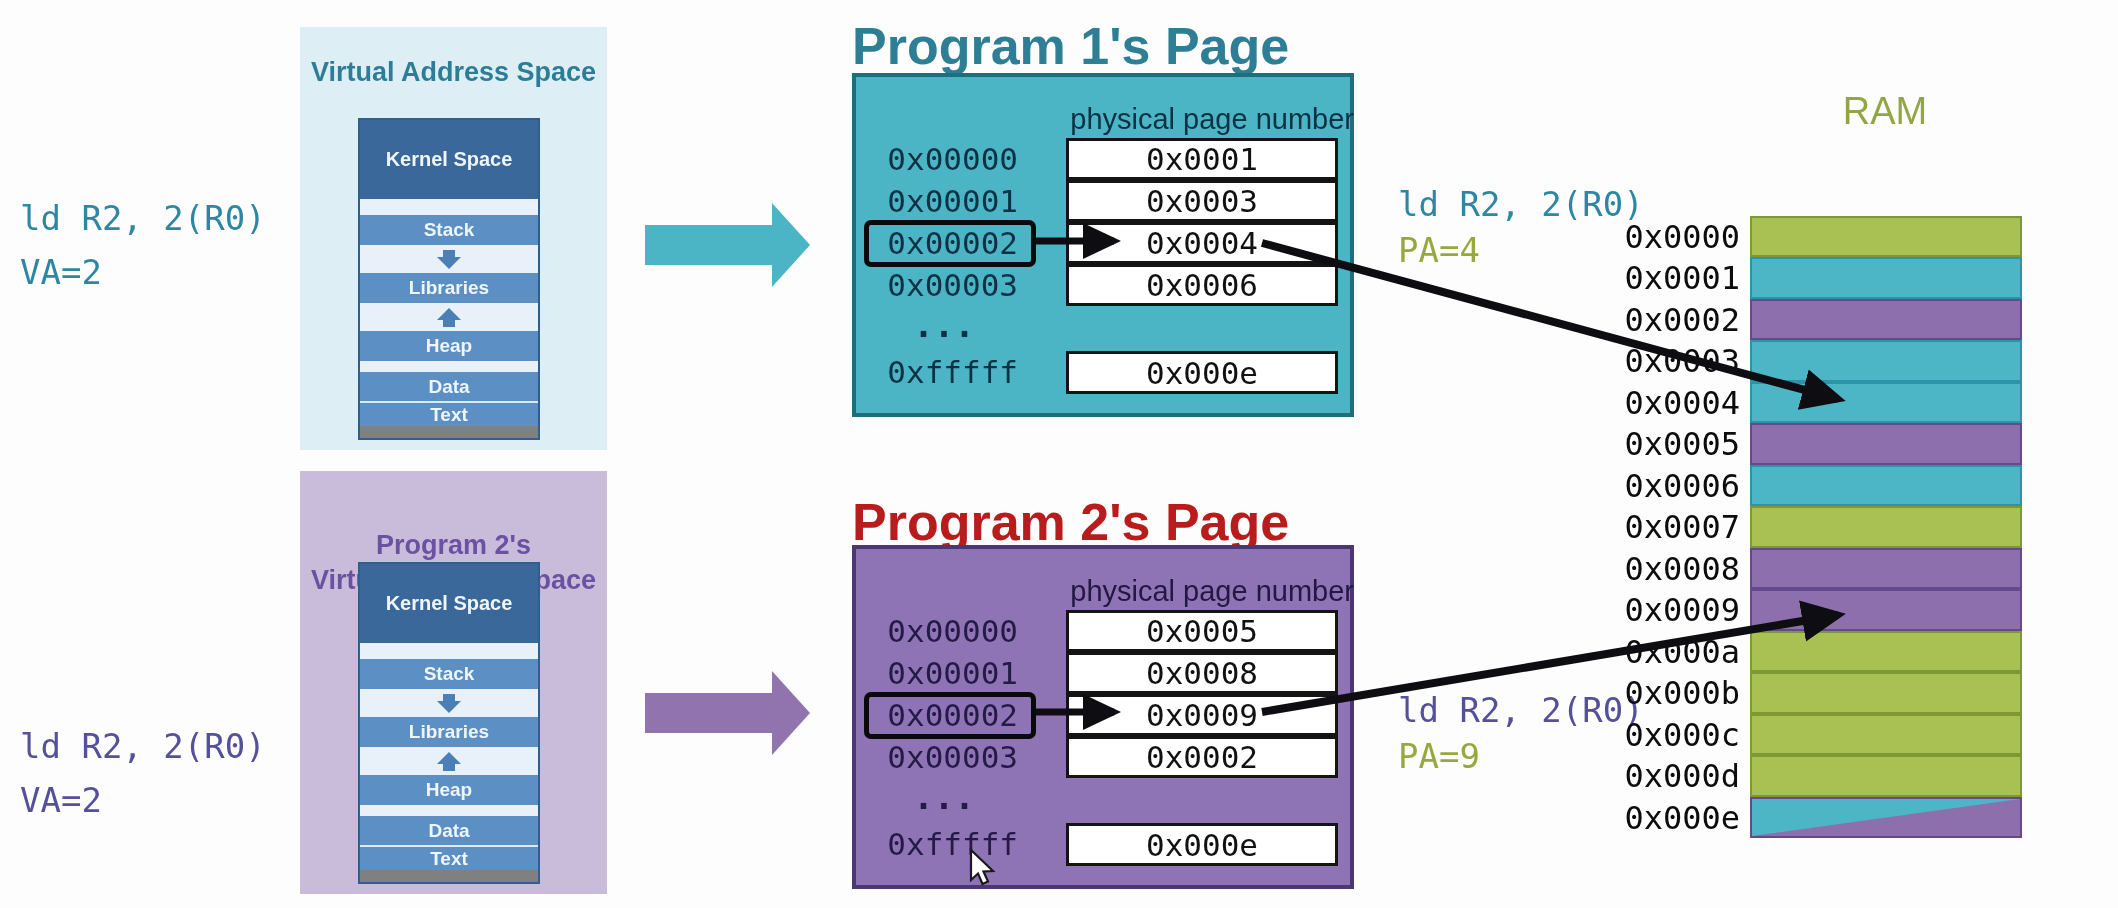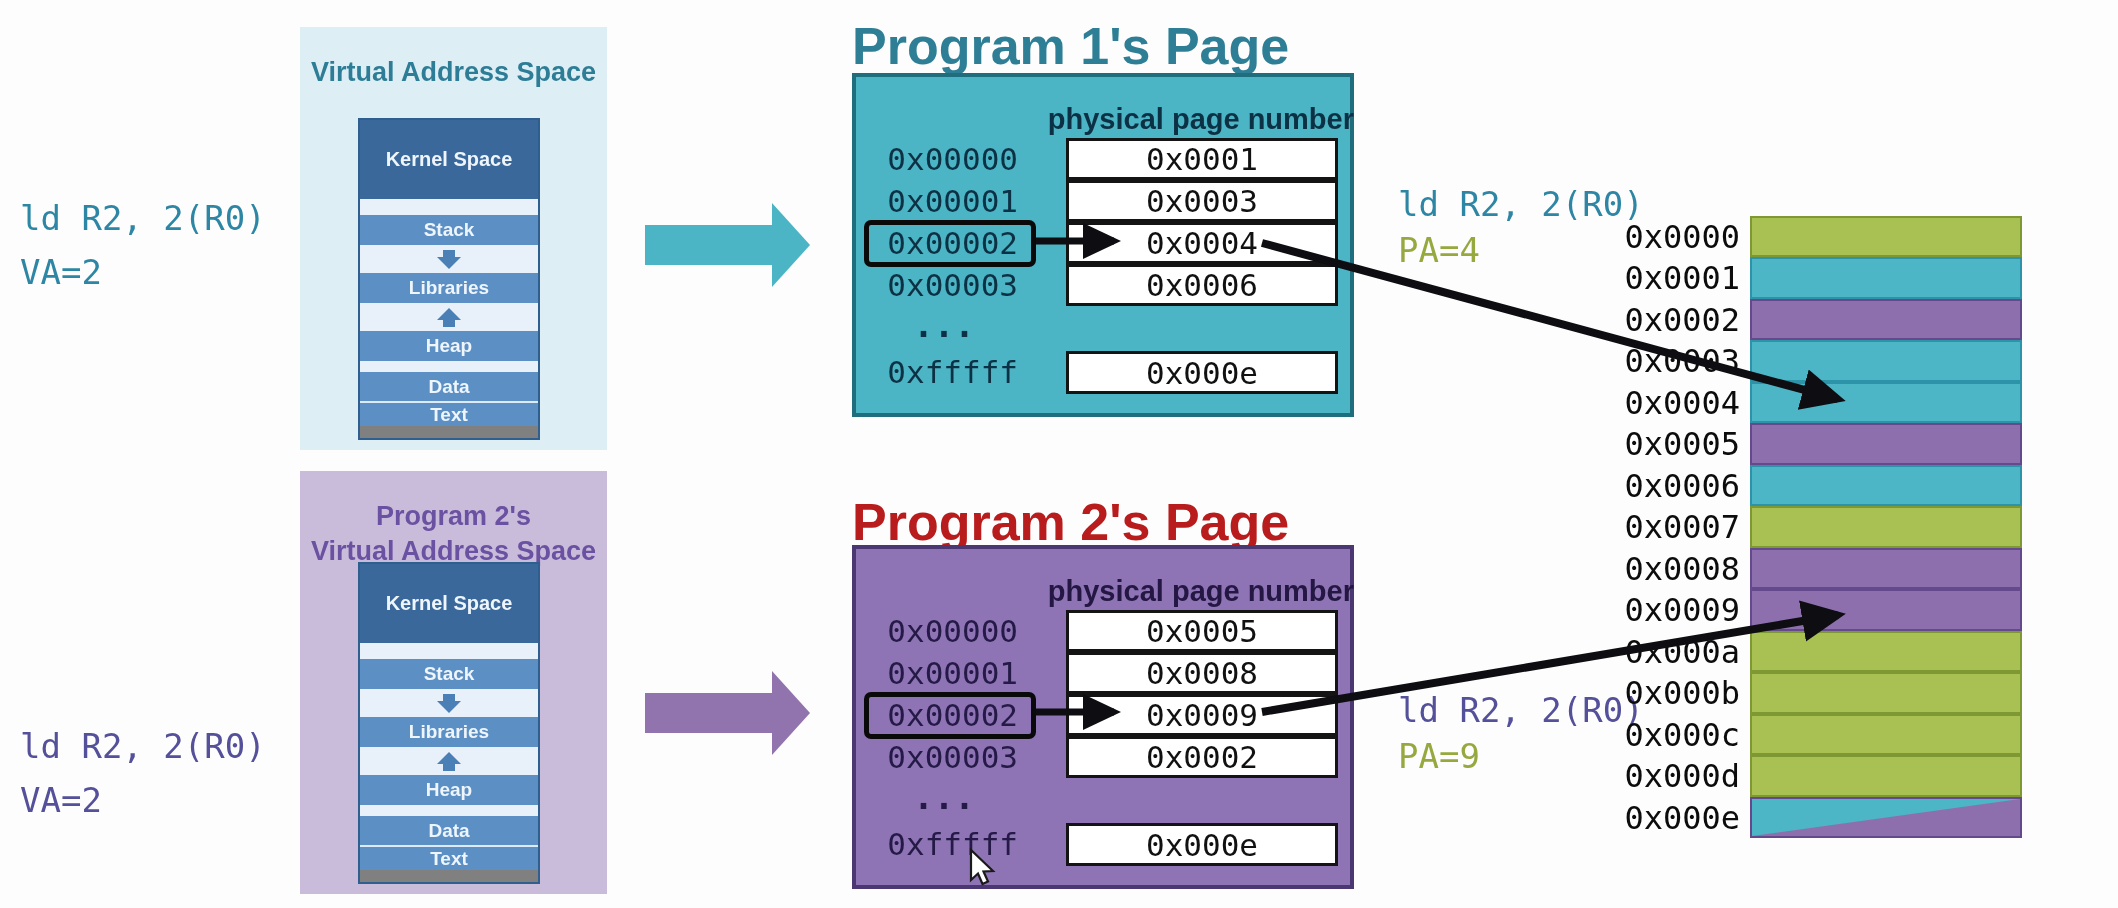--- a/index.html
+++ b/index.html
@@ -29,21 +29,21 @@
   
   .right-arrow{width:165px;height:84px;}
   .ra-body{position:absolute;left:0;top:22px;width:127px;height:40px;}
   .ra-head{position:absolute;left:127px;top:0;width:0;height:0;
            border-top:42px solid transparent;border-bottom:42px solid transparent;
            border-left:38px solid #000;}
 
   
   .ptable{width:502px;height:344px;box-sizing:border-box;}
   .pt-title{font-size:52px;font-weight:bold;text-align:left;width:502px;}
-  .pt-header{font-size:29px;font-weight:700;text-align:right;}
+  .pt-header{font-size:29px;font-weight:400;text-align:right;}
   .pt-cell{left:210px;width:272px;height:42px;background:#ffffff;border:3px solid #141414;
            box-sizing:border-box;display:flex;align-items:center;justify-content:center;
            font-size:31px;color:#111;}
   .pt-label{left:14px;width:148px;text-align:right;font-size:31px;line-height:34px;}
   .pt-ellipsis{left:14px;width:148px;text-align:center;font-size:34px;font-weight:bold;}
   .pt-highlight{left:8px;width:172px;height:47px;border:5px solid #0a0a0a;border-radius:7px;
                 box-sizing:border-box;background:transparent;}
 
   
   .ram-row{left:0;box-sizing:border-box;width:272px;}
@@ -86,21 +86,21 @@
         </div>
         <div class="mem-seg" style="height: 30px; background: rgb(92, 144, 196); font-size: 19px; border-top: none;">Heap</div>
         <div class="mem-gap" style="height: 11px; background: rgb(232, 241, 249);"></div>
         <div class="mem-seg" style="height: 29px; background: rgb(92, 144, 196); font-size: 19px; border-top: none;">Data</div>
         <div class="mem-seg" style="height: 25px; background: rgb(92, 144, 196); font-size: 19px; border-top: 2px solid rgb(220, 235, 247);">Text</div>
         <div class="mem-gap" style="height: 12px; background: rgb(128, 128, 128);"></div>
       </div>
   </div>
 
   <div class="abs vas-panel" style="left:300px;top:471px;background:#c9bcdb;">
-    <div class="abs vas-title" style="color:#6b51a1;">
+    <div class="abs vas-title" style="color:#6b51a1;margin-top:29px;">
       <div>Program 2's</div>
       <div>Virtual Address Space</div>
     </div>
     <div class="abs mem-box" id="membox-1">
         <div class="mem-seg" style="height: 79px; background: rgb(58, 104, 154); font-size: 20px; border-top: none;">Kernel Space</div>
         <div class="mem-gap" style="height: 16px; background: rgb(232, 241, 249);"></div>
         <div class="mem-seg" style="height: 30px; background: rgb(92, 144, 196); font-size: 19px; border-top: none;">Stack</div>
         <div class="mem-gap" style="height: 28px; background: rgb(232, 241, 249);">
           <div class="blockarrow-v">
             <div class="ba-stem"></div>
@@ -163,20 +163,21 @@
       <div class="abs pt-ellipsis mono" style="top: 228px; color: rgb(37, 26, 71);">...</div>
       <div class="abs pt-label mono" style="top: 278px; color: rgb(37, 26, 71);">0xfffff</div>
       <div class="abs pt-cell mono" style="top: 274px; height: 43px;">0x000e</div>
     </div>
 
   <div class="abs instr mono" style="left:1398px;top:184px;color:#2e86a5;">ld R2, 2(R0)</div>
   <div class="abs instr mono" style="left:1398px;top:230px;color:#96a93f;">PA=4</div>
   <div class="abs instr mono" style="left:1398px;top:690px;color:#54509a;">ld R2, 2(R0)</div>
   <div class="abs instr mono" style="left:1398px;top:736px;color:#96a93f;">PA=9</div>
 
+  <div class="abs ram-title" style="left:1660px;top:90px;width:450px;font-size:38px;color:#92a743;">RAM</div>
 
   <div class="abs" id="rambox" style="left:1750px;top:216px;width:272px;height:622px;">
       <div class="abs ram-row" style="top: 0px; height: 41px; background: rgb(169, 192, 82); border: 2px solid rgb(126, 153, 52);"></div>
       <div class="abs ram-row" style="top: 41px; height: 42px; background: rgb(76, 181, 198); border: 2px solid rgb(45, 147, 168);"></div>
       <div class="abs ram-row" style="top: 83px; height: 41px; background: rgb(141, 111, 174); border: 2px solid rgb(100, 73, 140);"></div>
       <div class="abs ram-row" style="top: 124px; height: 42px; background: rgb(76, 181, 198); border: 2px solid rgb(45, 147, 168);"></div>
       <div class="abs ram-row" style="top: 166px; height: 41px; background: rgb(76, 181, 198); border: 2px solid rgb(45, 147, 168);"></div>
       <div class="abs ram-row" style="top: 207px; height: 42px; background: rgb(141, 111, 174); border: 2px solid rgb(100, 73, 140);"></div>
       <div class="abs ram-row" style="top: 249px; height: 41px; background: rgb(76, 181, 198); border: 2px solid rgb(45, 147, 168);"></div>
       <div class="abs ram-row" style="top: 290px; height: 42px; background: rgb(169, 192, 82); border: 2px solid rgb(126, 153, 52);"></div>

